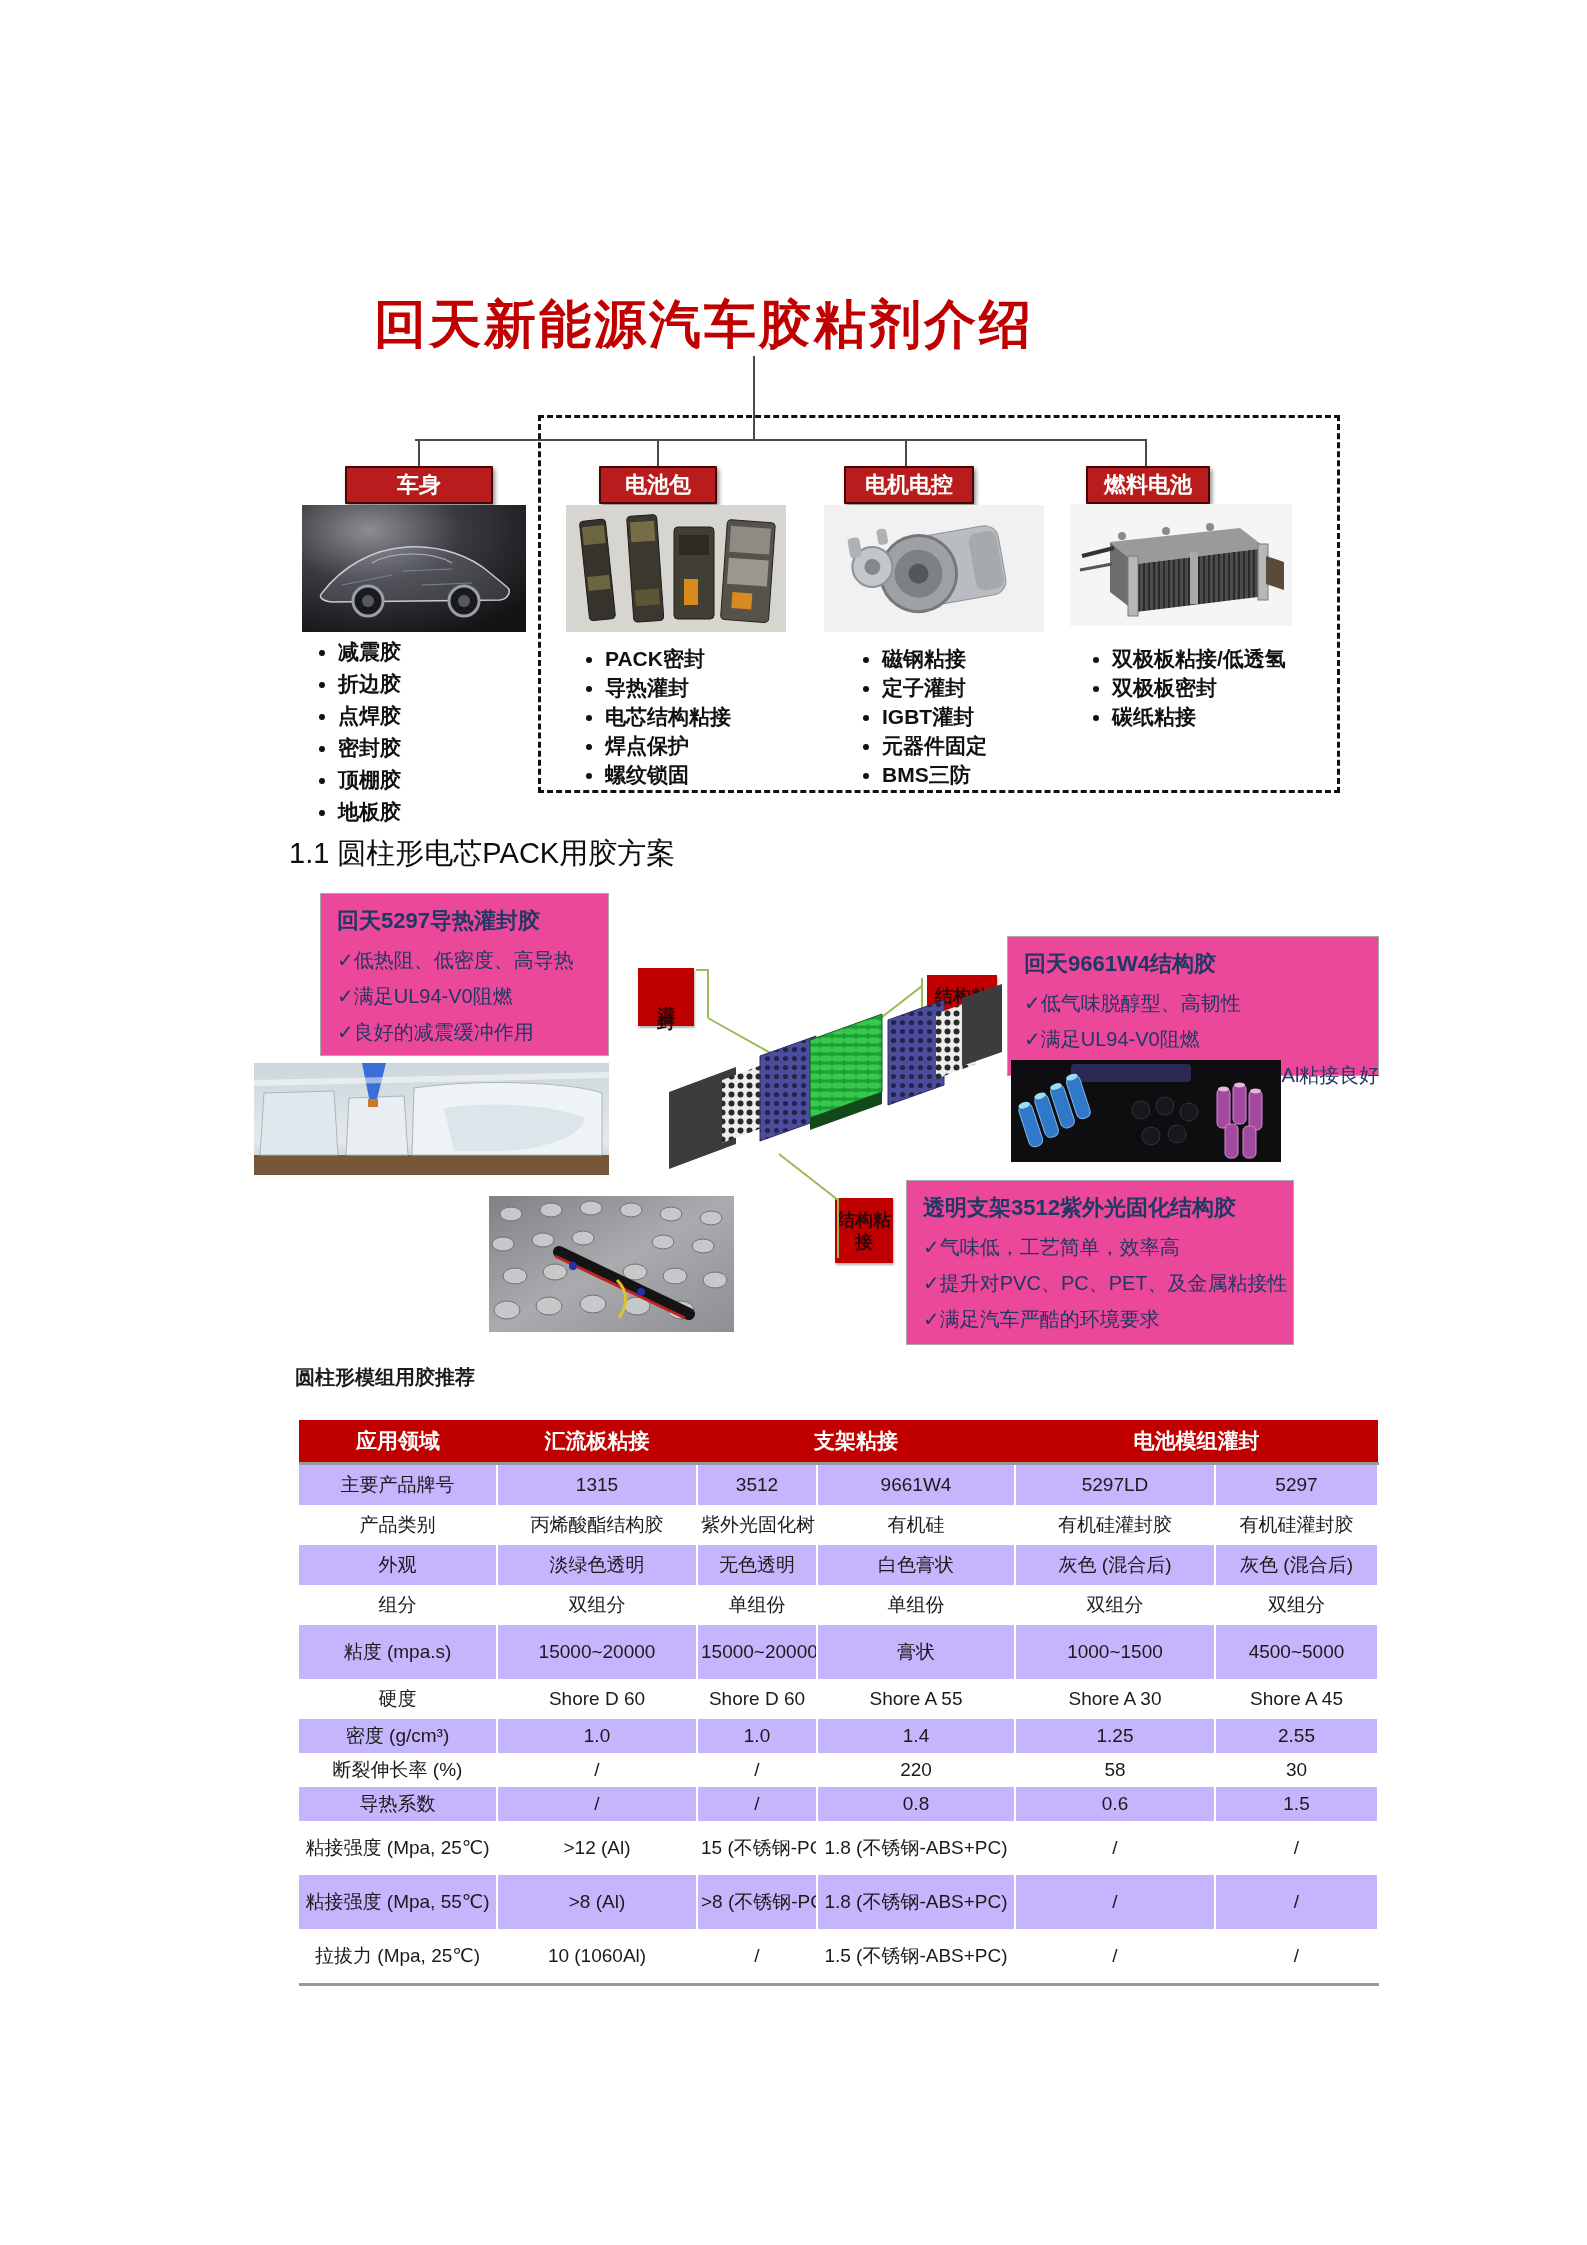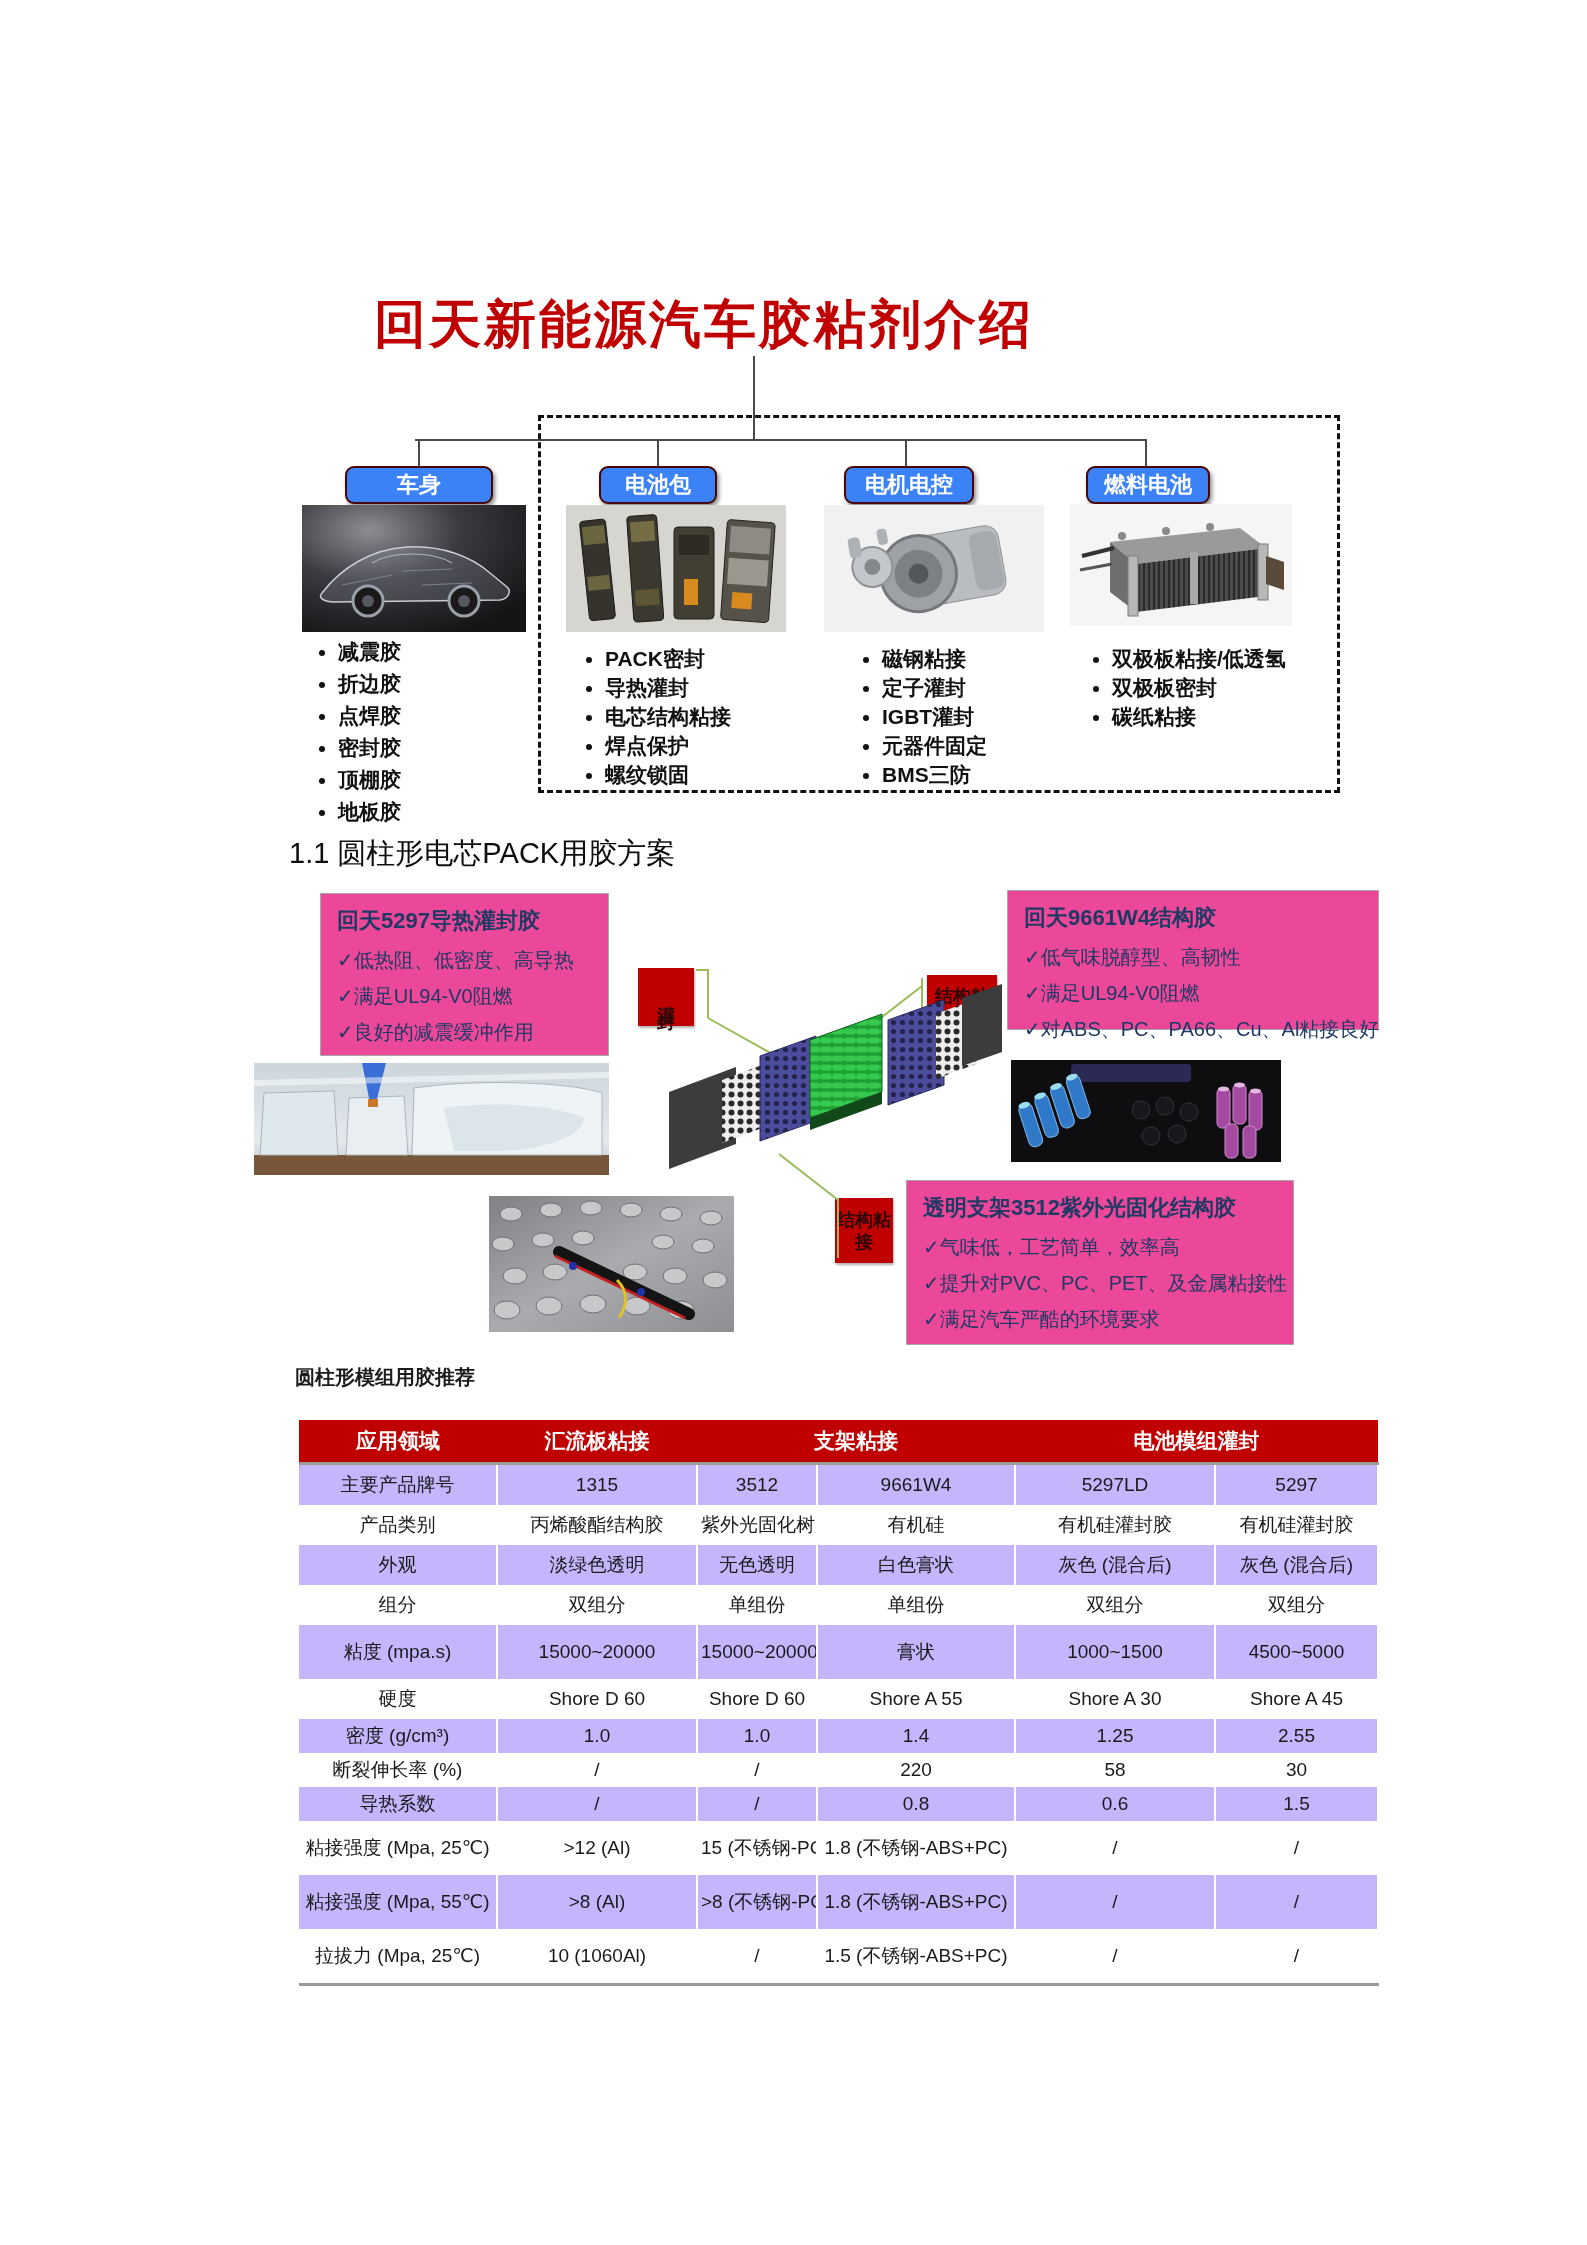--- a/index.html
+++ b/index.html
@@ -12,21 +12,21 @@
     position:absolute;left:338px;top:290px;font-size:52px;font-weight:bold;
     color:#c00000;letter-spacing:3px;white-space:nowrap;
   }
   .tline{position:absolute;background:#4a4a4a;}
   .dashed-box{
     position:absolute;left:502px;top:415px;width:796px;height:372px;
     border:3px dashed #111;background:transparent;
   }
   .cat-btn{
     position:absolute;top:466px;height:34px;line-height:34px;text-align:center;
-    background:#3b82f6;border:2px solid #4a0505;border-radius:9px;
+    background:#b91c1c;border:2px solid #4a0505;border-radius:1px;
     color:#fff;font-size:22px;font-weight:bold;
     box-shadow:2px 3px 4px rgba(0,0,0,0.45);
   }
   .cat-img{position:absolute;top:505px;}
   .cat-img svg{display:block;}
   .cat-list{
     position:absolute;margin:0;padding:0 0 0 24px;list-style:disc;
   }
   .cat-list li{
     font-size:21px;font-weight:600;color:#111;white-space:nowrap;
@@ -214,21 +214,21 @@
   <div class="sec-heading">1.1 圆柱形电芯PACK用胶方案</div>
 
   <div class="callout" style="left:284px;top:893px;width:289px;height:163px;">
     <div class="c-title">回天5297导热灌封胶</div>
     <ul>
         <li>✓低热阻、低密度、高导热</li>
         <li>✓满足UL94-V0阻燃</li>
         <li>✓良好的减震缓冲作用</li>
       </ul>
   </div>
-  <div class="callout" style="left:971px;top:890px;width:372px;height:140px;">
+  <div class="callout" style="left:971px;top:936px;width:372px;height:140px;">
     <div class="c-title">回天9661W4结构胶</div>
     <ul>
         <li>✓低气味脱醇型、高韧性</li>
         <li>✓满足UL94-V0阻燃</li>
         <li>✓对ABS、PC、PA66、Cu、Al粘接良好</li>
       </ul>
   </div>
   <div class="callout" style="left:870px;top:1180px;width:388px;height:165px;">
     <div class="c-title">透明支架3512紫外光固化结构胶</div>
     <ul>

